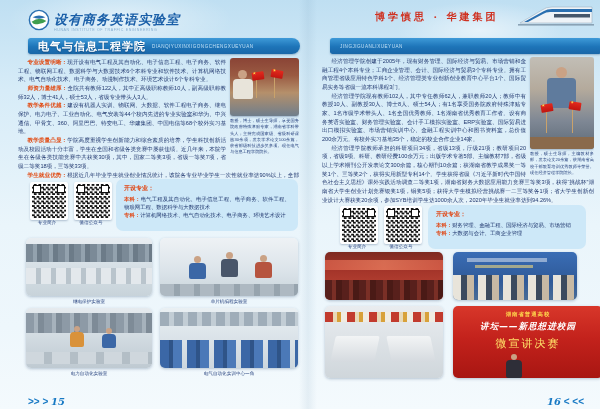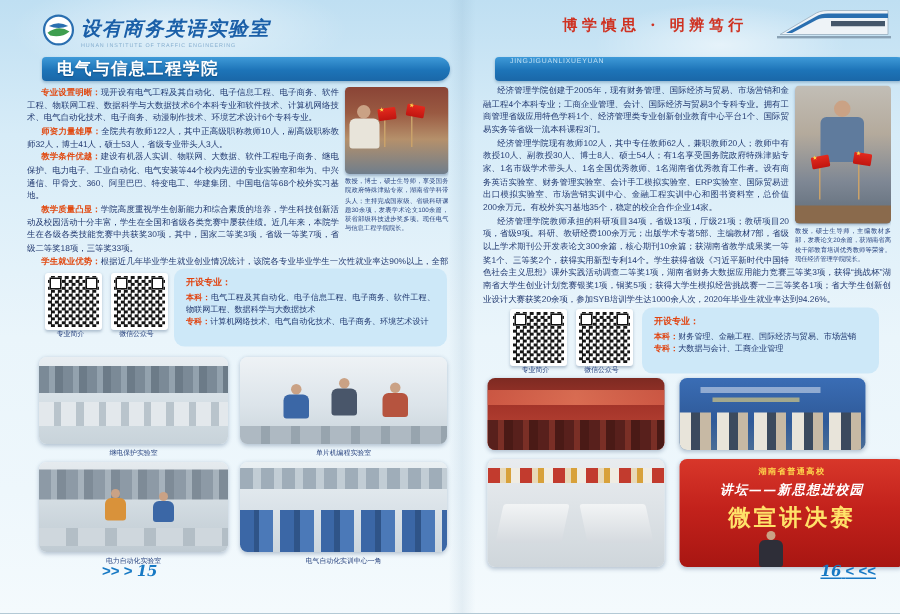--- a/index.html
+++ b/index.html
@@ -17,21 +17,21 @@
   .logo-text .cn{font-family:"DejaVu Serif","Liberation Serif",serif;font-style:italic;font-weight:bold;
     font-size:13px;color:#1a5fa8;letter-spacing:1px;line-height:1;}
   .logo-text .en{font-size:3.6px;color:#86aecf;letter-spacing:.6px;margin-top:2px;}
   .motto{position:absolute;left:375px;top:10px;font-family:"DejaVu Serif","Liberation Serif",serif;
     font-weight:bold;font-size:10px;color:#cf3222;letter-spacing:3px;}
   .train{position:absolute;right:4px;top:1px;}
 
   
   .banner{position:absolute;top:38px;height:16px;border-radius:3px 9px 9px 3px;
     background:linear-gradient(180deg,#3e9ad8 0%,#1d74b8 55%,#1a67a8 100%);
-    display:flex;align-items:flex-start;padding:0 10px;gap:6px;box-shadow:0 1px 2px rgba(30,80,130,.35);flex-direction:column;}
+    display:flex;align-items:center;padding:0 10px;gap:6px;box-shadow:0 1px 2px rgba(30,80,130,.35);}
   .banner .bt{font-size:11px;font-weight:bold;color:#ffffff;letter-spacing:1px;white-space:nowrap;
     text-shadow:0 1px 1px rgba(10,50,90,.5);}
   .banner .bp{font-size:4.6px;color:#bfe0f5;letter-spacing:.5px;white-space:nowrap;}
   .banner-left{left:28px;width:252px;}
   .banner-right{left:330px;width:256px;}
 
   
   .copy{position:absolute;font-size:5.6px;line-height:1.55;color:#21386f;text-align:justify;}
   .copy p{margin:0;text-indent:1.7em;}
   .copy .lead{color:#e14a12;font-weight:bold;}
@@ -69,48 +69,48 @@
   .photo{position:absolute;border-radius:5px;overflow:hidden;box-shadow:0 1px 3px rgba(40,70,110,.3);}
   .cap{position:absolute;font-size:4.6px;color:#27427e;text-align:center;}
   .band{position:absolute;left:0;right:0;}
   .ppl{position:absolute;bottom:0;left:0;right:0;height:46%;
     background:repeating-linear-gradient(90deg,#3b67a6 0 9px,#2f5488 9px 13px,#4b79b8 13px 22px,transparent 22px 27px);}
   .poster{display:flex;flex-direction:column;align-items:center;justify-content:flex-start;
     background:linear-gradient(180deg,#d8372a 0%,#c3221c 45%,#a81612 100%);color:#fff;}
   .poster .l1{font-size:5.4px;color:#ffd84d;font-weight:bold;margin-top:5px;letter-spacing:1px;}
   .poster .l2{font-family:"DejaVu Serif","Liberation Serif",serif;font-size:8.6px;font-weight:bold;
     font-style:italic;margin-top:3px;letter-spacing:1px;white-space:nowrap;}
-  .poster .l3{font-size:15px;font-weight:bold;color:#ffe269;margin-top:3px;letter-spacing:2px;}
-
-  
-  .pageno{position:absolute;top:376px;font-size:10px;font-weight:bold;color:#1779c4;margin-left:40px;}
+  .poster .l3{font-size:11px;font-weight:normal;color:#ffe269;margin-top:3px;letter-spacing:2px;}
+
+  
+  .pageno{position:absolute;top:396px;font-size:10px;font-weight:bold;color:#1779c4;}
   .pageno .num{font-style:italic;font-family:"DejaVu Serif",serif;}
   .pageno-l{left:28px;}
-  .pageno-r{right:16px;text-align:center;text-decoration:underline;}
+  .pageno-r{right:16px;text-align:center;}
 </style>
 </head>
 <body>
 
 <div class="stage">
   <div class="gutter"></div>
 
   <div class="logo">
     <span>
       <svg width="22" height="22" viewBox="0 0 24 24">
         <circle cx="12" cy="12" r="10.5" fill="#ffffff" stroke="#2a6fb0" stroke-width="1.6"></circle>
         <path d="M4 14 Q12 8 20 13 Q14 18 6 16 Z" fill="#3f9e4f"></path>
         <path d="M5 9 Q12 5 19 9 Q12 12 5 9 Z" fill="#2a6fb0"></path>
       </svg>
     </span>
     <span class="logo-text">
       <div class="cn">设有商务英语实验室</div>
       <div class="en">HUNAN INSTITUTE OF TRAFFIC ENGINEERING</div>
     </span>
   </div>
-  <div class="motto">博学慎思 · 明辨笃行</div>
+  <div class="motto">博学慎思 · 华建集团</div>
   <div class="train">
     <svg width="80" height="30" viewBox="0 0 80 30">
       <path d="M4 22 L26 9 Q30 6 36 6 L76 6 L76 22 Z" fill="#eef3f7" stroke="#9fb4c4" stroke-width=".6"></path>
       <path d="M8 21 L28 10 Q31 8 36 8 L76 8 L76 11 L34 11 Q30 11 27 13 L12 21 Z" fill="#2a6fb0"></path>
       <rect x="38" y="13" width="36" height="3.5" fill="#44566a"></rect>
       <rect x="2" y="23" width="76" height="1.6" fill="#8aa2b5"></rect>
     </svg>
   </div>
 
   <div class="banner banner-left">

